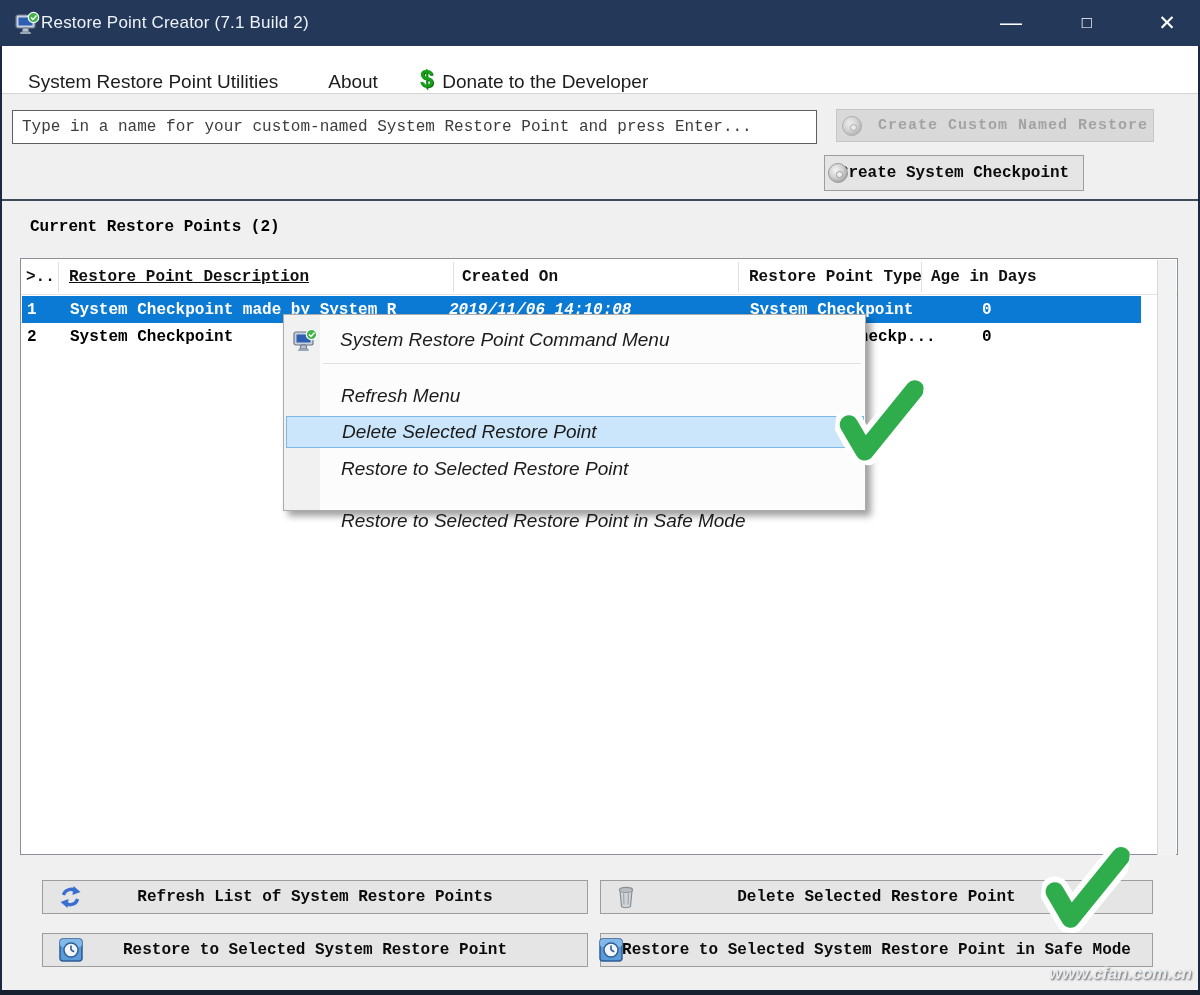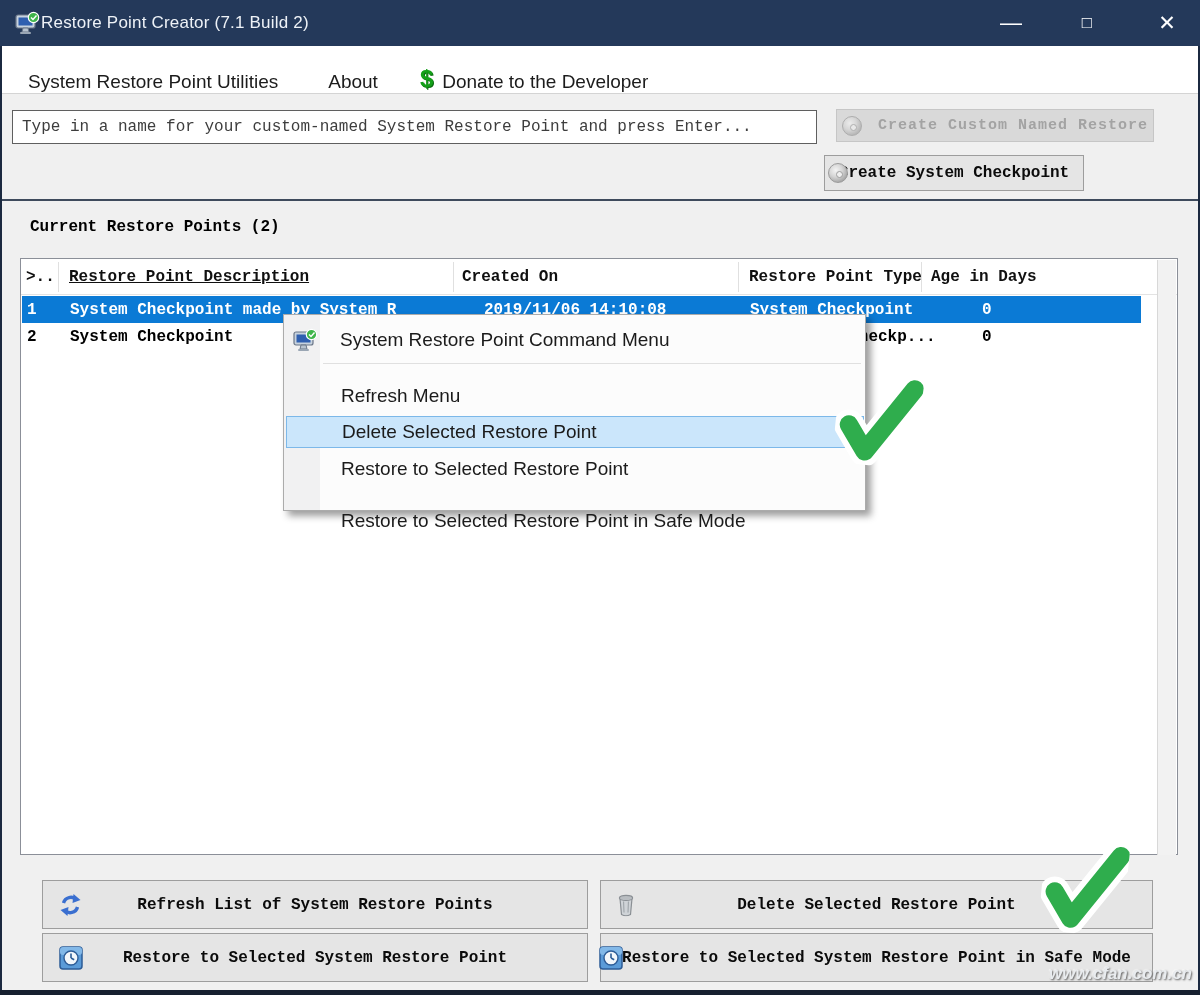--- a/index.html
+++ b/index.html
@@ -44,36 +44,36 @@
   .hsep { position:absolute; top:3px; height:30px; width:1px; background:#e0e0e0; }
   .lv-row { position:absolute; left:1px; height:27px; display:block; white-space:nowrap; }
   .row-sel { top:37px; width:1119px; background:#0b7ad5; color:#ffffff; }
   .row-sel .cell { font-weight:600; }
   .row-2 { top:64px; width:1138px; color:#000; }
   .row-2 .cell { font-weight:bold; }
   .cell { position:absolute; top:0; height:27px; display:flex; align-items:center; font-size:16px; white-space:nowrap; }
   .vscroll { position:absolute; right:1px; top:1px; width:19px; height:595px; background:#f2f2f2; border-left:1px solid #d8d8d8; }
 
   
-  .ctx-menu { position:absolute; left:283px; top:314px; width:583px; height:197px; background:#fcfcfc; border:1px solid #ababab; box-shadow:5px 5px 7px rgba(0,0,0,.38); z-index:50; }
+  .ctx-menu { position:absolute; left:283px; top:314px; width:583px; height:197px; background:#fcfcfc; border:1px solid #ababab; box-shadow:5px 5px 7px rgba(0,0,0,.38); z-index:50;font-style:italic; }
   .ctx-gutter { position:absolute; left:0; top:0; width:36px; height:100%; background:#f1f1f2; }
   .ctx-header { position:absolute; left:0; top:6px; width:100%; height:38px; display:flex; align-items:center; }
   .ctx-header .hdr-icon { margin-left:8px; width:27px; height:27px; }
   .ctx-header .hdr-text { margin-left:21px; font-size:19px; color:#1b1b1b; }
   .ctx-sep { position:absolute; left:39px; top:48px; width:538px; height:1px; background:#e0e0e0; }
   .ctx-item { position:absolute; left:0; width:100%; height:32px; display:flex; align-items:center; font-size:19px; color:#1b1b1b; }
   .ctx-item span { margin-left:57px; }
   .ctx-hl { left:2px; width:578px; background:#cbe6fb; border:1px solid #7cb8e9; }
   .ctx-hl span { margin-left:55px; }
 
   
   .check { position:absolute; z-index:60; }
 
   
-  .bot-btn { position:absolute; height:49px; font-size:16px; }
+  .bot-btn { position:absolute; height:34px; font-size:16px; }
   .bot-btn .lbl { flex:1; text-align:center; }
   .bot-btn .icon-left { position:absolute; left:16px; top:50%; transform:translateY(-50%); display:flex; }
   #btn-refresh { left:42px; top:880px; width:546px; }
   #btn-delete { left:600px; top:880px; width:553px; }
   #btn-restore { left:42px; top:933px; width:546px; }
   #btn-safemode { left:600px; top:933px; width:553px; }
   #btn-safemode .icon-left { left:-2px; }
 
   
   .watermark { position:absolute; right:8px; top:964px; font-size:17px; font-style:italic; font-weight:bold; color:#e9ecef; text-shadow:1px 1px 2px rgba(70,70,70,.85), -1px -1px 1px rgba(255,255,255,.5); z-index:70; }
@@ -135,21 +135,21 @@
     <div class="col" style="left:910px;">Age in Days</div>
     <div class="hsep" style="left:37px;"></div>
     <div class="hsep" style="left:432px;"></div>
     <div class="hsep" style="left:717px;"></div>
     <div class="hsep" style="left:900px;"></div>
   </div>
 
   <div class="lv-row row-sel">
     <div class="cell" style="left:5px;">1</div>
     <div class="cell" style="left:48px;">System Checkpoint made by System R</div>
-    <div class="cell" style="left:462px;">2019/11/06 14:10:08</div>
+    <div class="cell" style="left:427px;font-style:italic;">2019/11/06 14:10:08</div>
     <div class="cell" style="left:728px;">System Checkpoint</div>
     <div class="cell" style="left:960px;">0</div>
   </div>
 
   <div class="lv-row row-2">
     <div class="cell" style="left:5px;">2</div>
     <div class="cell" style="left:48px;">System Checkpoint</div>
     <div class="cell" style="left:760px;">System Checkp...</div>
     <div class="cell" style="left:960px;">0</div>
   </div>

